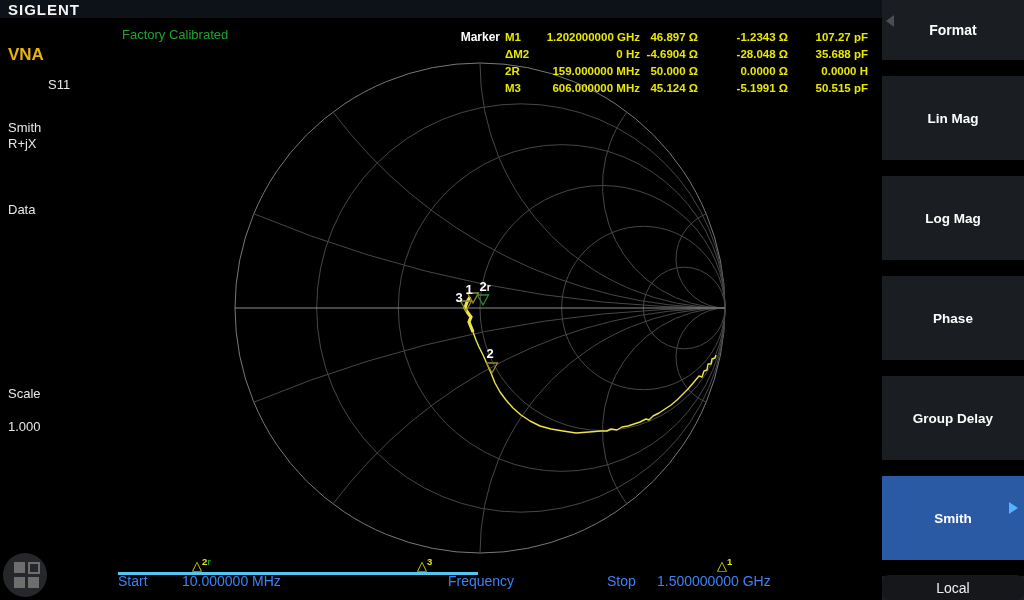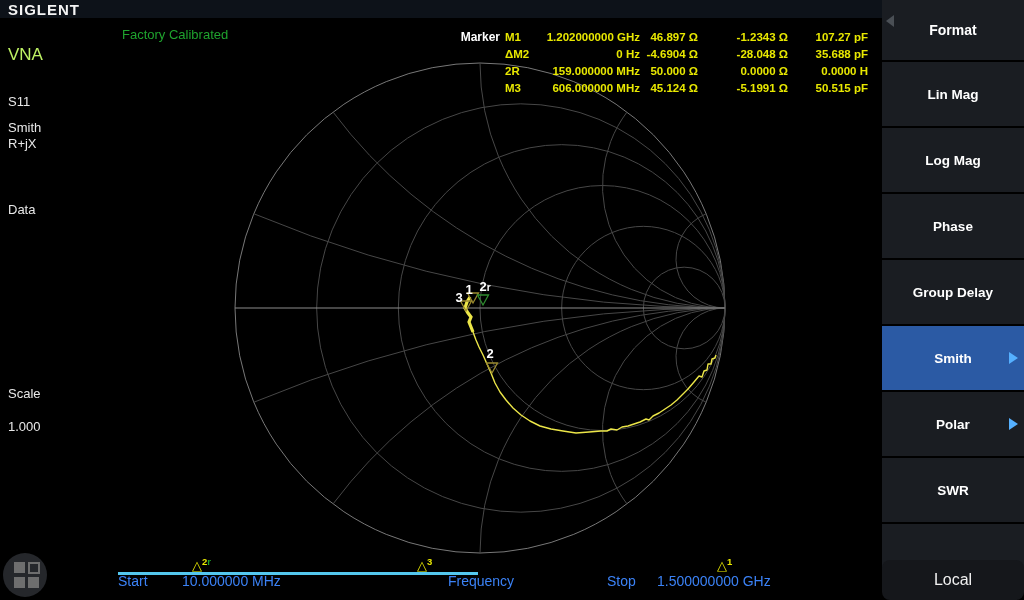--- a/index.html
+++ b/index.html
@@ -8,22 +8,22 @@
   .screen{position:absolute;inset:0;background:#000;}
 
   
   .topbar{position:absolute;left:0;top:0;width:882px;height:18px;background:#0d1219;padding-left:24px;}
   .brand{position:absolute;left:8px;top:1px;font-size:15px;font-weight:bold;
          letter-spacing:1px;color:#f4f4f4;}
   .cal{position:absolute;left:122px;top:27px;font-size:13px;color:#1fa32e;}
 
   
   .lp{position:absolute;left:8px;color:#e8e8e8;font-size:13px;}
-  .lp-app{top:45px;font-size:17px;font-weight:normal;color:#bef264;}
-  .lp-ch{top:94px;}
+  .lp-app{top:45px;font-size:17px;font-weight:bold;color:#eab308;}
+  .lp-ch{top:77px;margin-left:40px;}
   .lp-fmt1{top:120px;}
   .lp-fmt2{top:136px;}
   .lp-data{top:202px;}
   .lp-scale{top:386px;}
   .lp-scaleval{top:419px;}
 
   
   .mtable{position:absolute;left:458px;top:29px;display:grid;
           grid-template-columns:45px 42px 95px 58px 90px 80px;
           font-size:11.5px;font-weight:bold;line-height:17px;color:#e8e800;}
@@ -58,28 +58,28 @@
   .home .s3{left:11px;top:24px;}
   .home .s4{left:25px;top:24px;}
 
   
   .sidebar{position:absolute;left:882px;top:0;width:142px;height:600px;background:#000;}
   .menu-header{position:relative;height:60px;background:#1a1d22;color:#fff;
                font-size:14px;font-weight:bold;display:flex;align-items:center;justify-content:center;}
   .larrow{position:absolute;left:4px;top:15px;width:0;height:0;
           border-top:6px solid transparent;border-bottom:6px solid transparent;
           border-right:8px solid #4a4f55;}
-  .mbtn{position:relative;height:64px;margin-top:2px;background:#1a1d22;color:#fff;
+  .mbtn{position:relative;height:84px;margin-top:16px;background:#1a1d22;color:#fff;
         font-size:13.5px;font-weight:bold;display:flex;align-items:center;justify-content:center;}
   .mbtn.sel{background:#2b5aa4;}
   .rarrow{position:absolute;right:6px;top:26px;width:0;height:0;
           border-top:6px solid transparent;border-bottom:6px solid transparent;
           border-left:9px solid #55b0ff;}
-  .local{position:absolute;left:0;bottom:0;width:142px;height:40px;background:#15171b;
-         color:#f0f0f0;font-size:16px;display:flex;align-items:center;justify-content:center;border-radius:8px;}
+  .local{position:absolute;left:0;bottom:0;width:142px;height:25px;background:#15171b;
+         color:#f0f0f0;font-size:14px;display:flex;align-items:center;justify-content:center;border-radius:8px;}
 </style>
 </head>
 <body>
 
 <div class="screen">
 
   <svg id="chart-svg">
       <circle cx="480" cy="308" r="245" stroke="#787878" fill="none" stroke-width="1"></circle>
       <circle cx="520.8333333333334" cy="308" r="204.16666666666669" stroke="#474747" fill="none" stroke-width="1"></circle>
       <circle cx="561.6666666666666" cy="308" r="163.33333333333334" stroke="#474747" fill="none" stroke-width="1"></circle>

